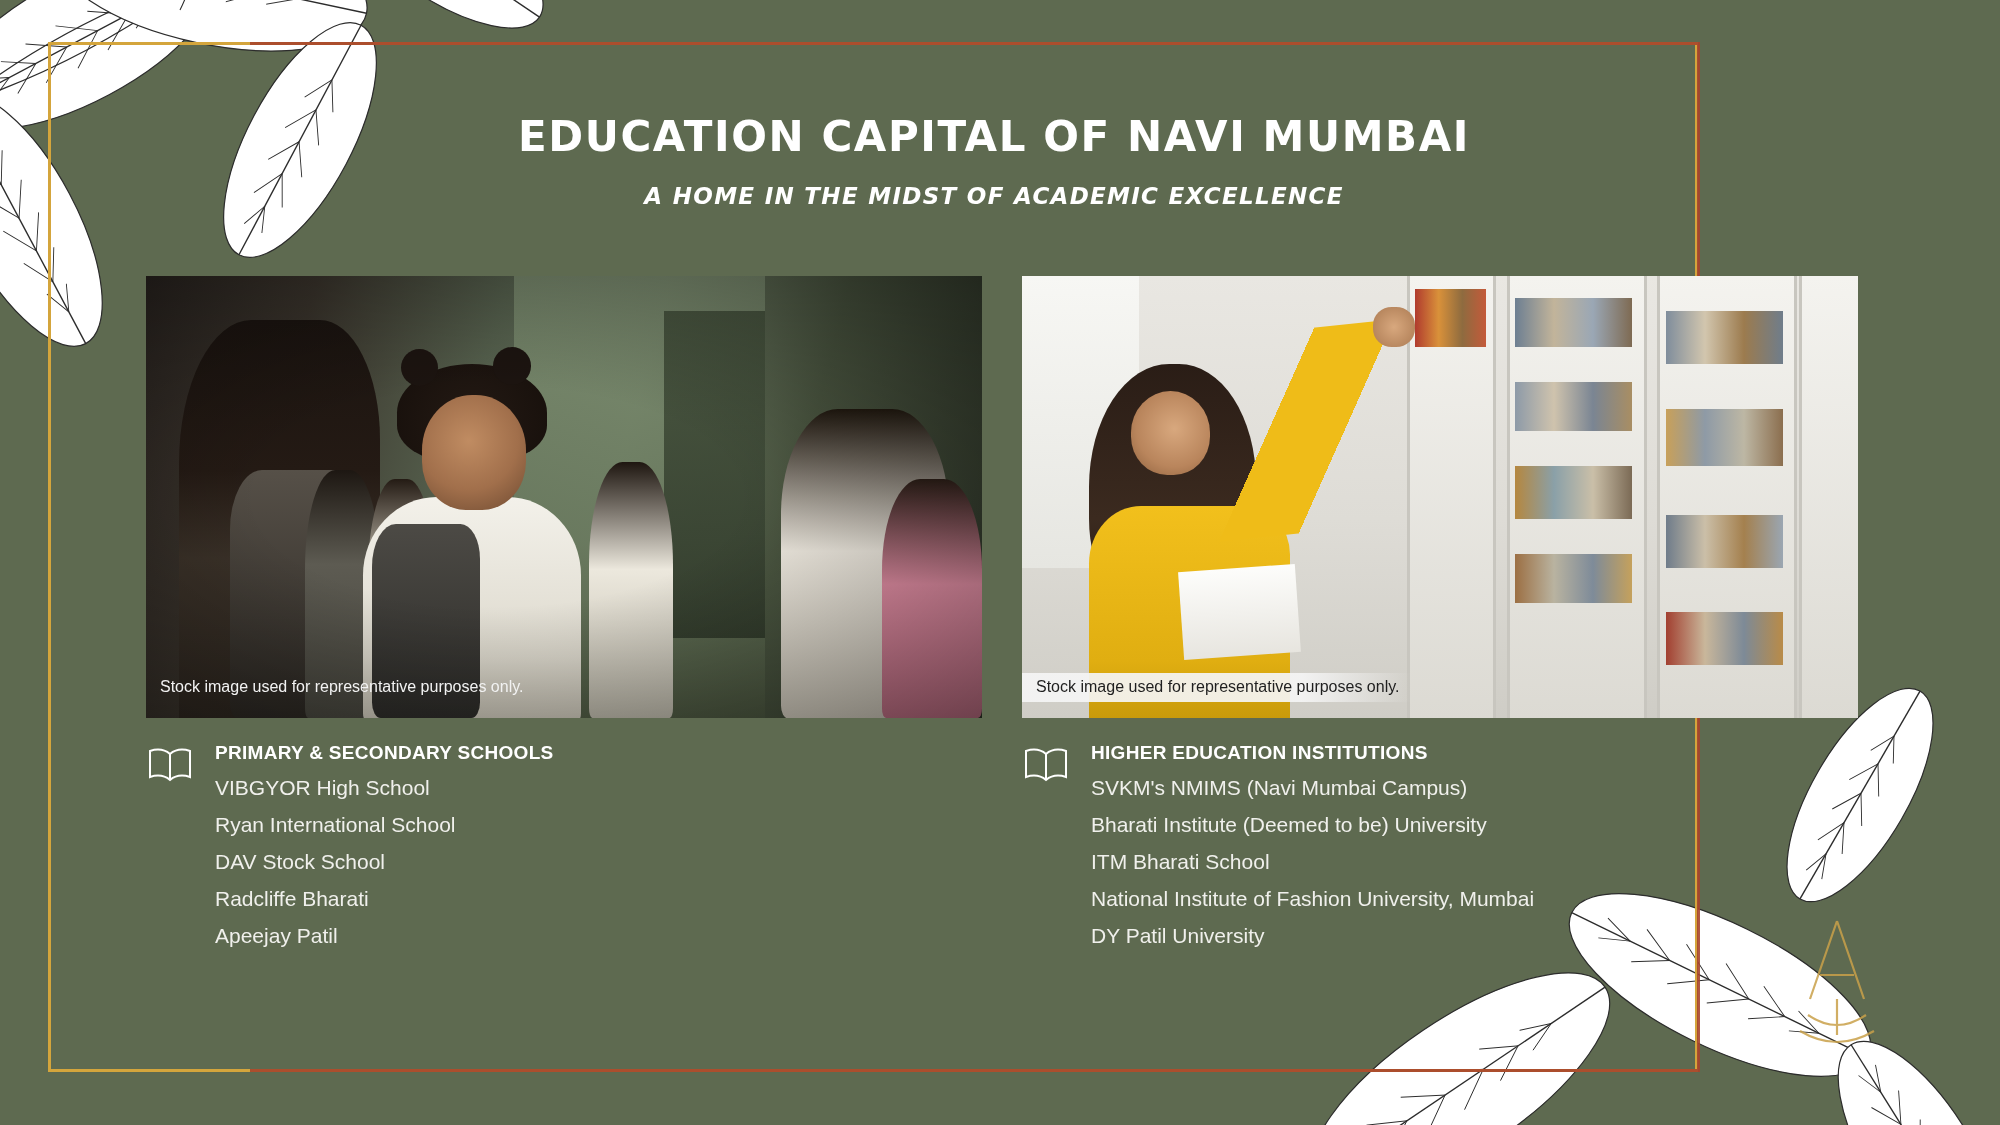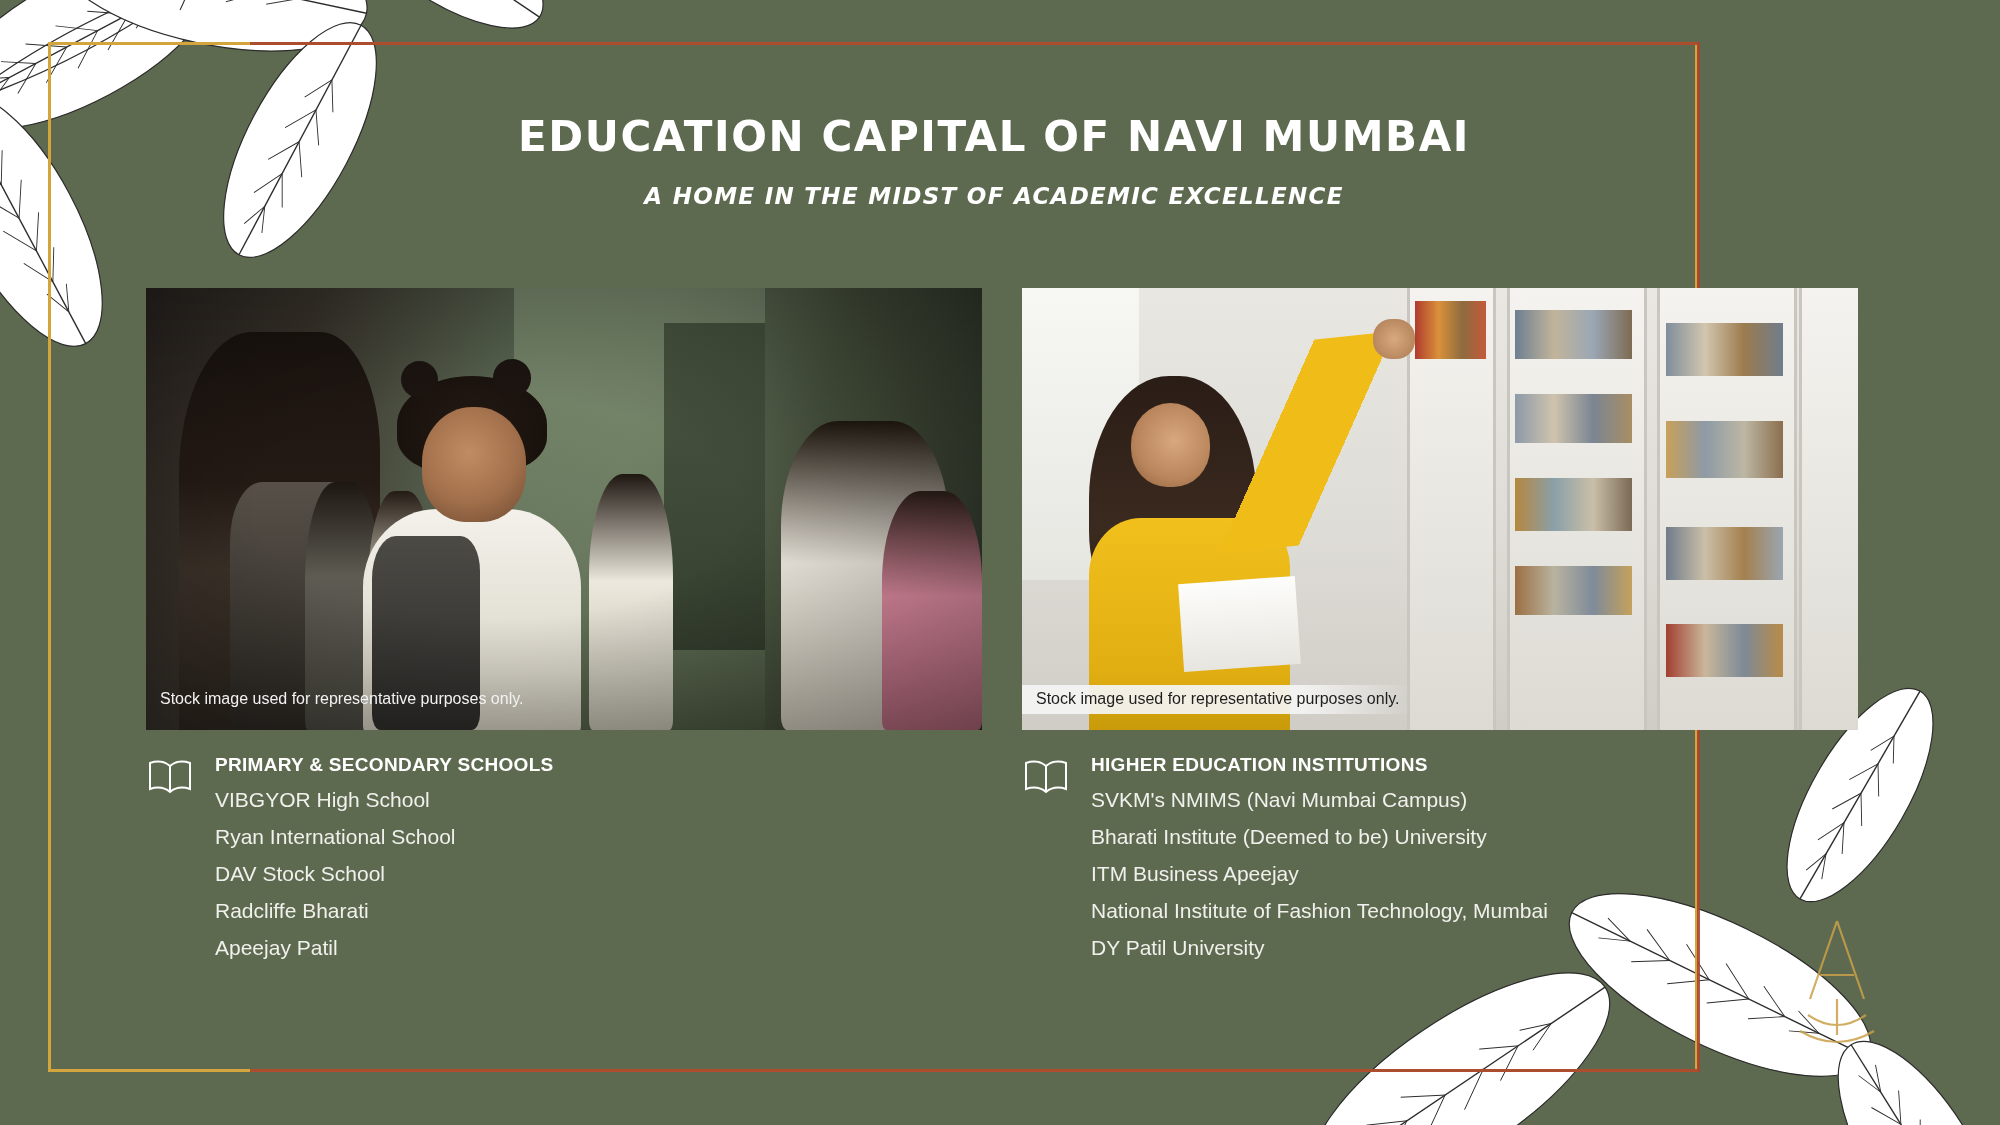--- a/index.html
+++ b/index.html
@@ -105,21 +105,21 @@
     letter-spacing: 1.3px;
     color: #ffffff;
     text-transform: uppercase;
     font-family: "DejaVu Sans", sans-serif;
   }
 
   
   .columns {
     position: absolute;
     left: 0;
-    top: 288px;
+    top: 276px;
     width: 2000px;
     height: 700px;
   }
   .col {
     position: absolute;
     top: 0;
   }
   .col-left  { left: 146px;  width: 836px; }
   .col-right { left: 1022px; width: 836px; }
 
@@ -448,22 +448,22 @@
             <g fill="none" stroke="#ffffff" stroke-width="2">
               <path d="M24 8 C18 3 10 3 4 5 L4 31 C10 29 18 29 24 34 C30 29 38 29 44 31 L44 5 C38 3 30 3 24 8 Z"></path>
               <path d="M24 8 L24 34"></path>
             </g>
           </svg>
           <div class="list-texts">
             <p class="list-title">HIGHER EDUCATION INSTITUTIONS</p>
             <ul class="list-items">
               <li>SVKM's NMIMS (Navi Mumbai Campus)</li>
               <li>Bharati Institute (Deemed to be) University</li>
-              <li>ITM Business Apeejay</li>
-              <li>National Institute of Fashion Technology, Mumbai</li>
+              <li>ITM Bharati School</li>
+              <li>National Institute of Fashion University, Mumbai</li>
               <li>DY Patil University</li>
             </ul>
           </div>
         </div>
       </div>
     </div>
 
   </div>
 </div>
 

